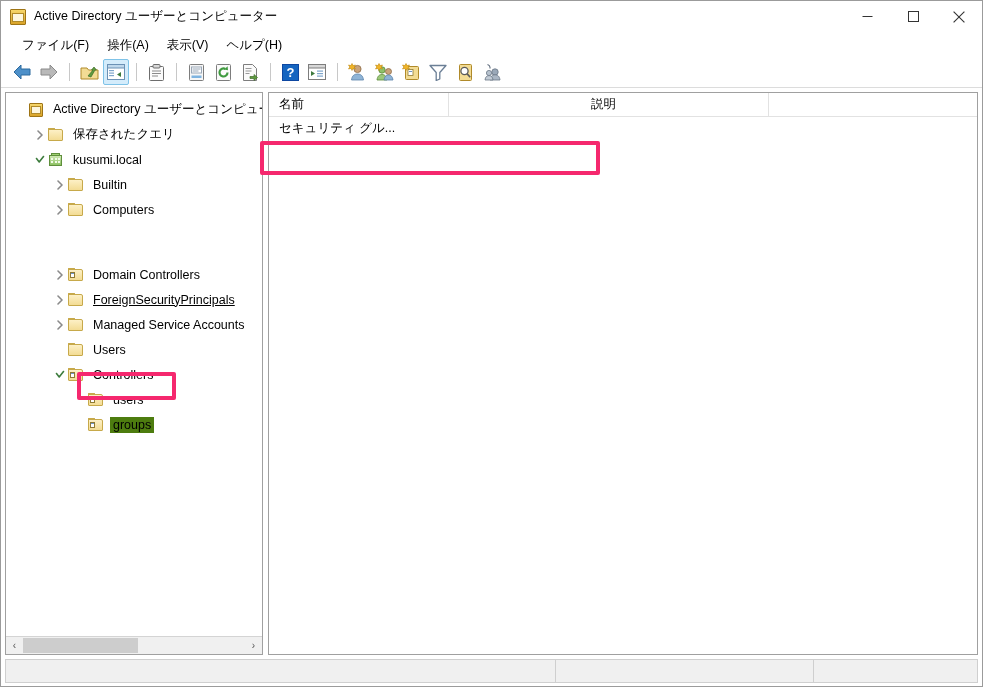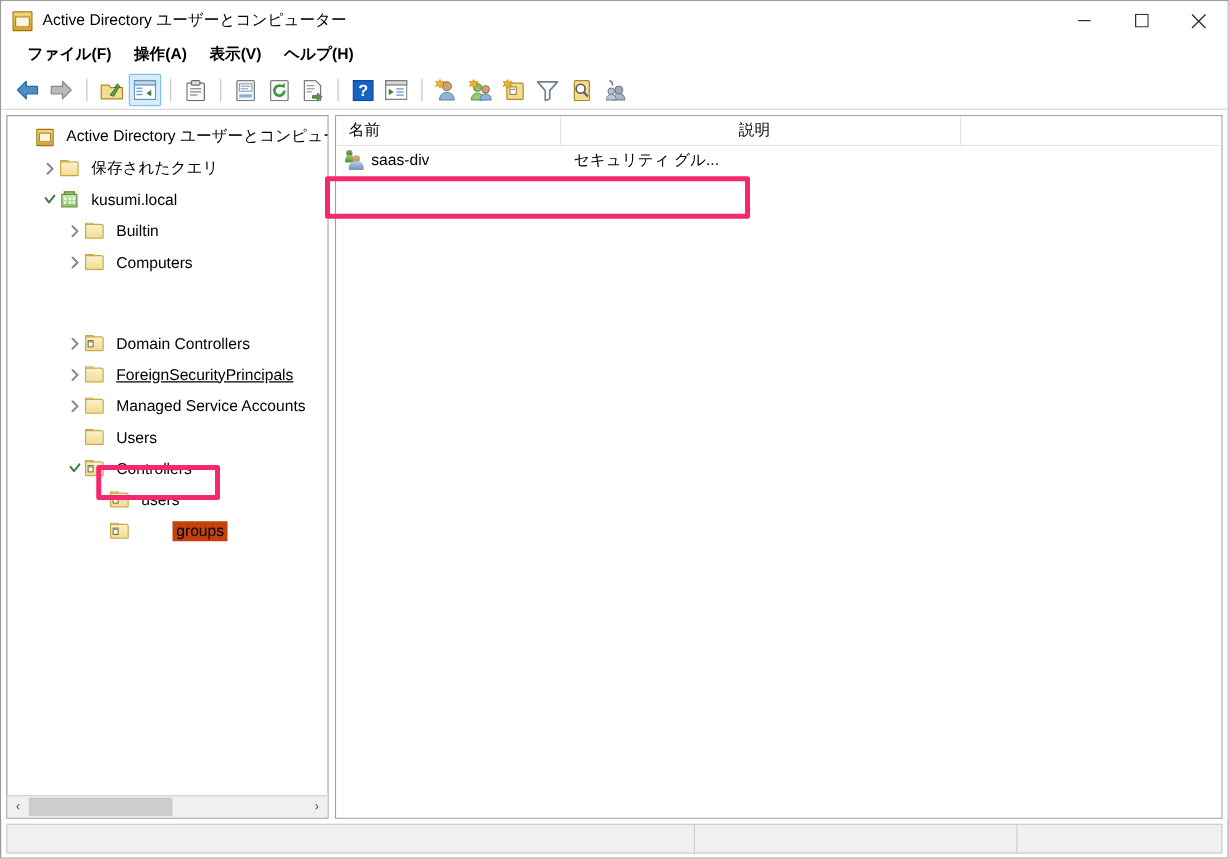--- a/index.html
+++ b/index.html
@@ -53,24 +53,23 @@
   .winbtn {
     width: 46px; height: 31px;
     display: flex; align-items: center; justify-content: center;
     background: transparent;
   }
   .winbtn svg { display: block; }
 
   
   .menubar {
     height: 25px; flex: 0 0 25px;
-    display: flex; align-items: flex-start;
+    display: flex; align-items: flex-end;
     background: #ffffff;
     padding-left: 12px;
-    font-weight: bold;
   }
   .menu-item {
     font-size: 12.5px; color: #000000;
     padding: 3px 9px;
     white-space: nowrap;
   }
 
   
   .toolbar {
     height: 31px; flex: 0 0 31px;
@@ -142,22 +141,21 @@
   .tree-exp svg { display: block; }
   .tree-ico {
     width: 16px; height: 16px; flex: 0 0 16px;
     margin-right: 6px; position: relative;
   }
   .tree-label {
     font-size: 12.5px; color: #000000;
     padding: 1px 3px;
   }
   .tree-row.selected .tree-label {
-    background: #c2410c;
-    margin-left: 28px;
+    background: #4d7c0f;
   }
 
   
   .ico-folder { position: absolute; inset: 1px 0 1px 0; }
   .ico-folder .back {
     position: absolute; left: 0; top: 1px; width: 15px; height: 12px;
     background: linear-gradient(#fdf0c6, #f3dc94);
     border: 1px solid #c7a martin;
     border: 1px solid #c7a94a;
     border-radius: 1px 2px 1px 1px;
@@ -676,29 +674,20 @@
 
     <div class="pane-list">
       <div class="lv-header">
         <div class="lv-col c0">名前</div>
         <div class="lv-col c1">種類</div>
         <div class="lv-col c2">説明</div>
         <div class="lv-col c3"></div>
       </div>
       <div class="lv-body" id="lv-body">
           <div class="lv-row">
-            <div class="lv-cell c0">
-              <div class="grp-ico">
-                <div class="head-g"></div>
-                <div class="body-g"></div>
-                <div class="head-b"></div>
-                <div class="body-b"></div>
-              </div>
-              <span>saas-div</span>
-            </div>
             <div class="lv-cell c1">セキュリティ グル...</div>
             <div class="lv-cell c2"></div>
           </div>
         </div>
     </div>
   </div>
 
   <div class="statusbar">
     <div class="sb-cell s0"></div>
     <div class="sb-cell s1"></div>

